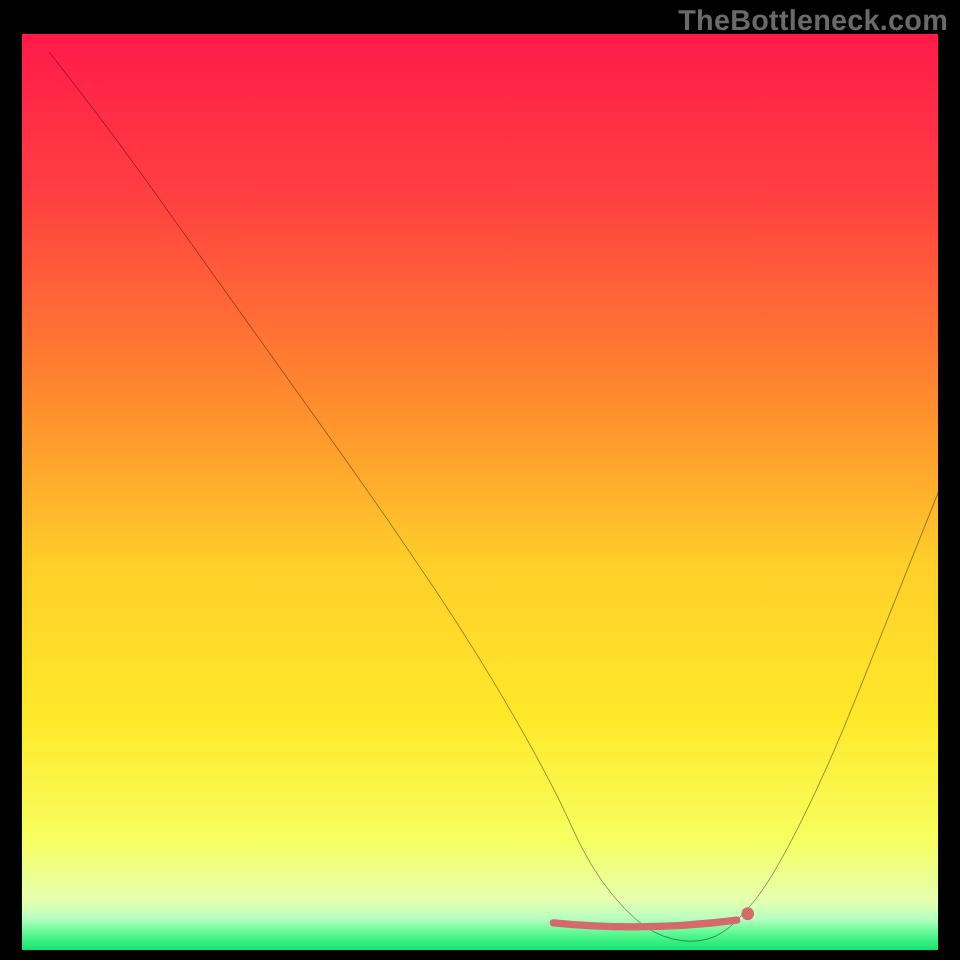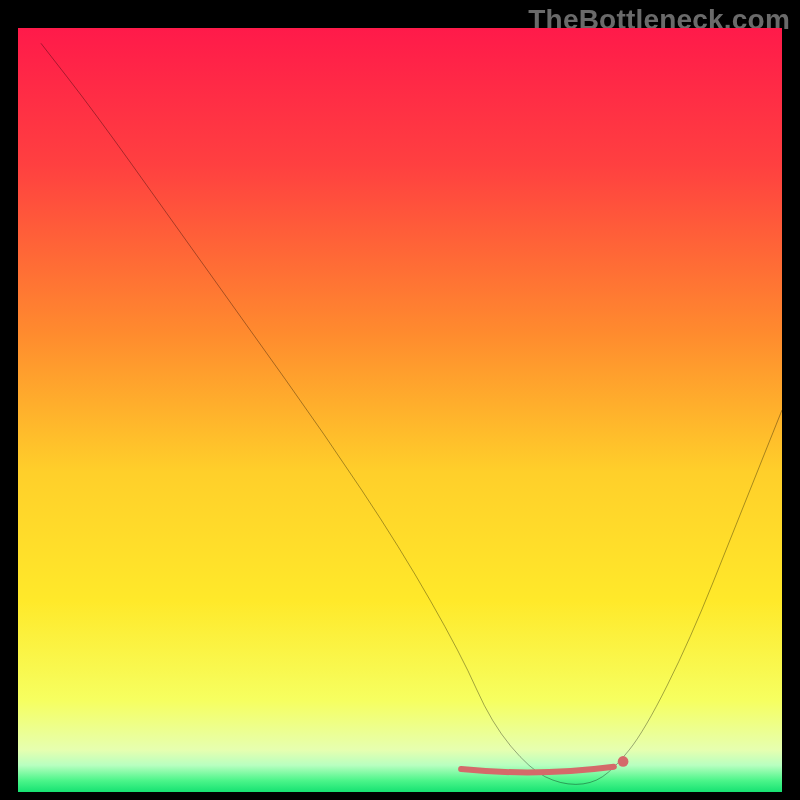--- a/index.html
+++ b/index.html
@@ -24,21 +24,21 @@
     left: 0;
     top: 0;
     width: 100%;
     height: 100%;
   }
   .brand {
     position: absolute;
     right: 10px;
     top: 4px;
     color: #6a6a6a;
-    font-size: 28px;
+    font-size: 24px;
     font-weight: 600;
     letter-spacing: 0.2px;
   }
   svg.curve {
     position: absolute;
     left: 0;
     top: 0;
     width: 100%;
     height: 100%;
     overflow: visible;

